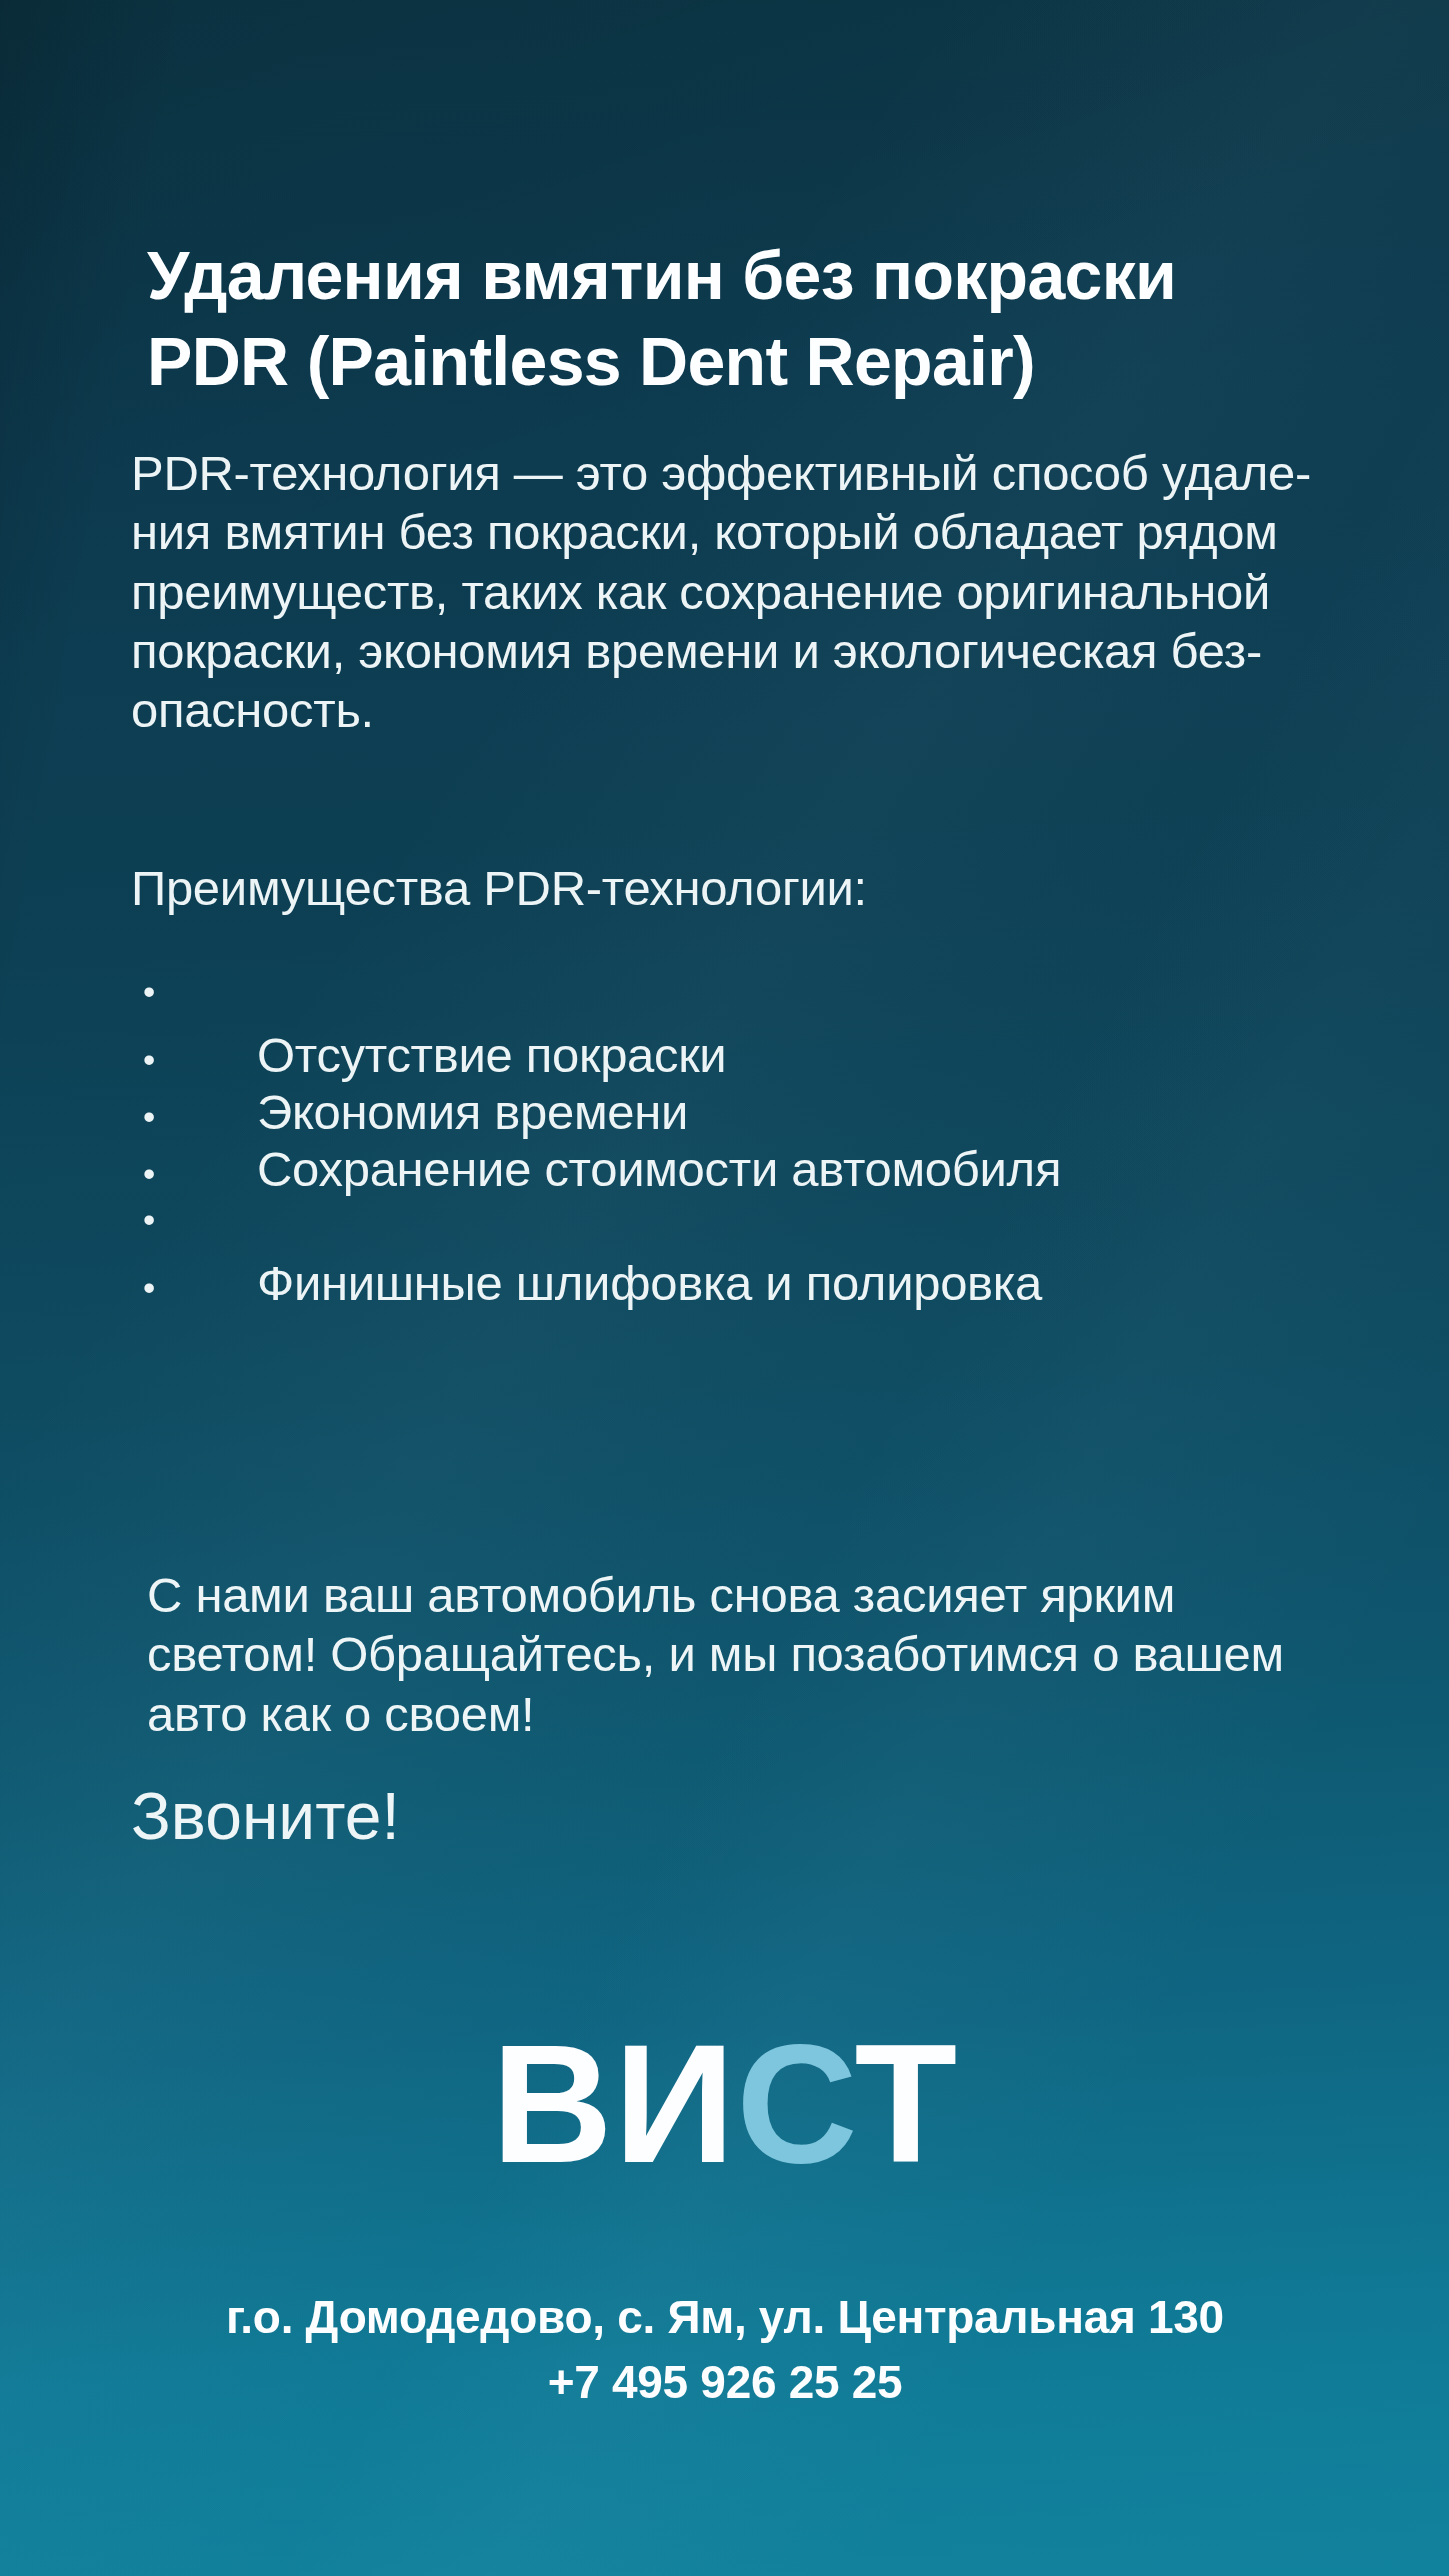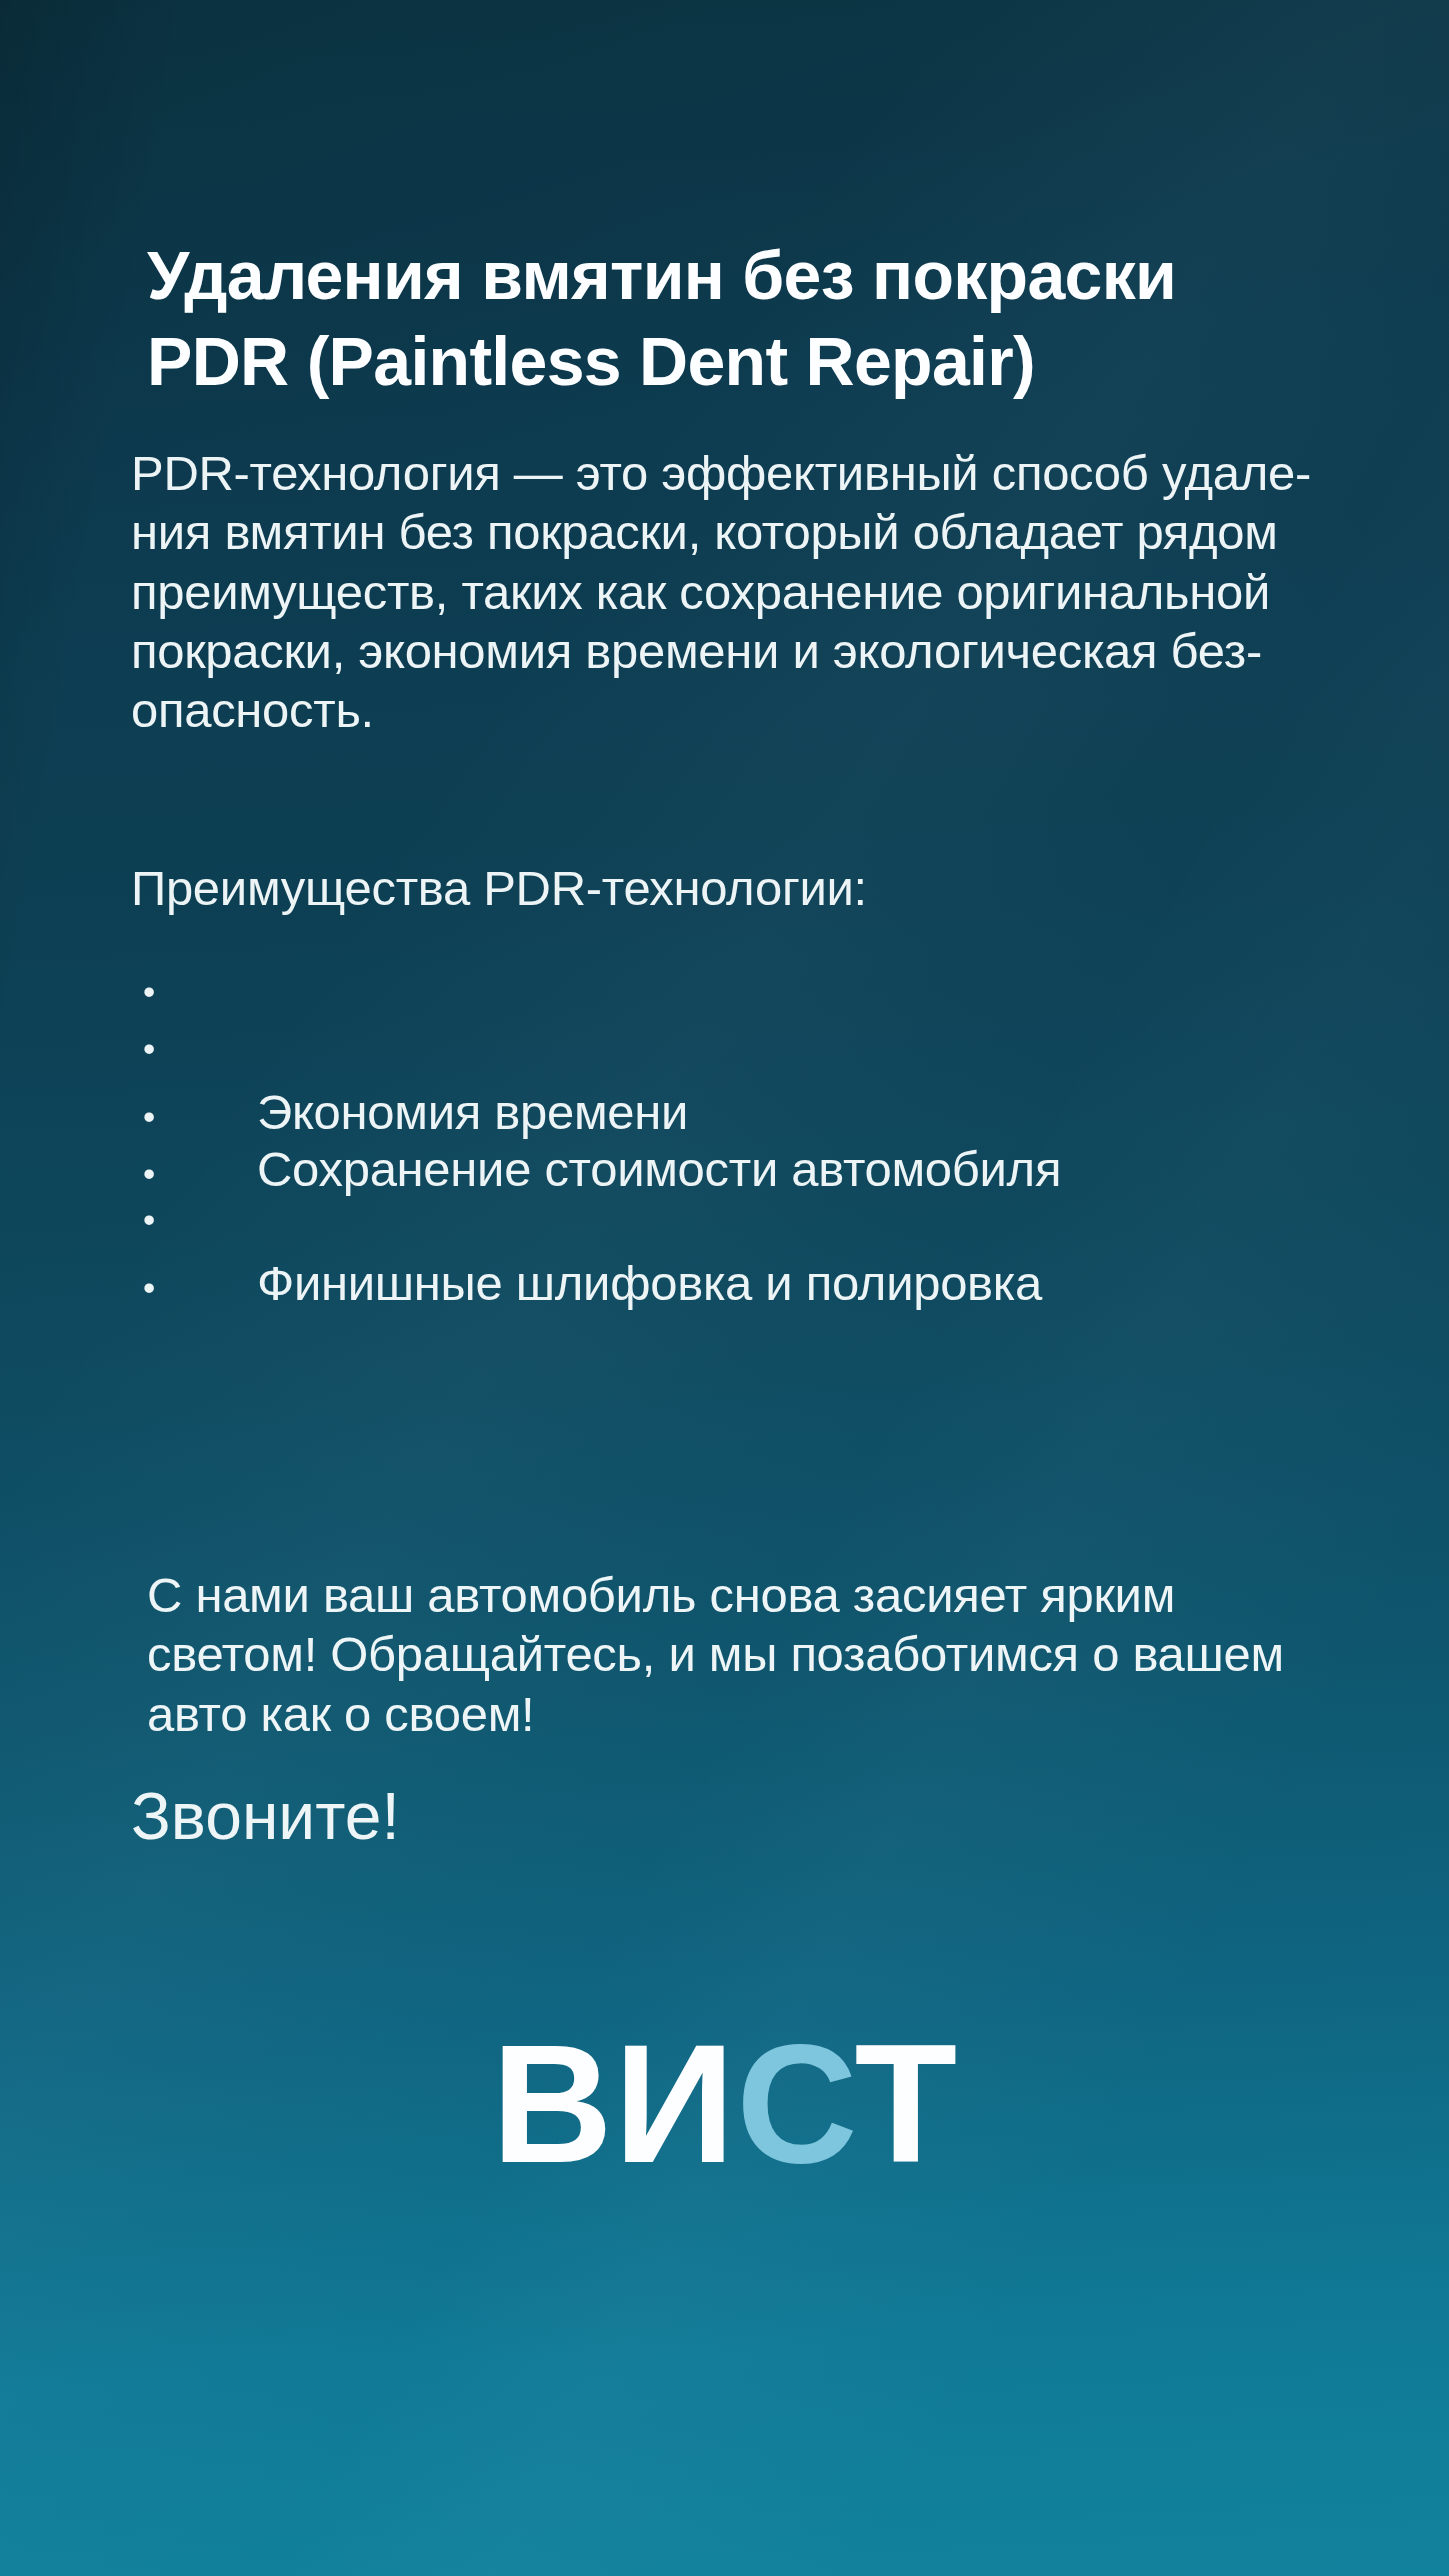--- a/index.html
+++ b/index.html
@@ -178,20 +178,21 @@
 опасность.</p>
 
   <p class="block benefits-heading">Преимущества PDR-технологии:</p>
 
   <ul class="block benefits-list">
     <li class="benefit">
       <span class="dot">•</span>
     </li>
     <li class="benefit">
       <span class="dot">•</span>
+      <span class="benefit-text">Отсутствие покраски</span>
     </li>
     <li class="benefit">
       <span class="dot">•</span>
       <span class="benefit-text">Экономия времени</span>
     </li>
     <li class="benefit">
       <span class="dot">•</span>
       <span class="benefit-text">Сохранение стоимости автомобиля</span>
     </li>
     <li class="benefit">
@@ -204,14 +205,18 @@
   </ul>
 
   <p class="block closing">С нами ваш автомобиль снова засияет ярким
 светом! Обращайтесь, и мы позаботимся о вашем
 авто как о своем!</p>
 
   <p class="block cta">Звоните!</p>
 
   <div class="brand"><span>ВИ</span><span class="accent">С</span><span>Т</span></div>
 
+  <footer class="footer">
+    <div>г.о. Домодедово, с. Ям, ул. Центральная 130</div>
+    <div>+7 495 926 25 25</div>
+  </footer>
 </div>
 
 
 </body></html>

